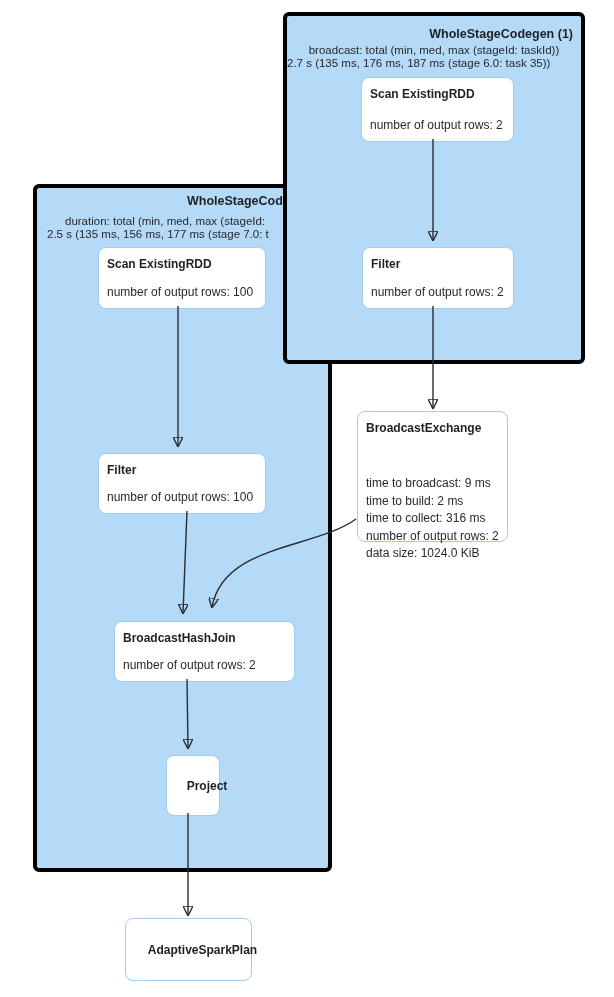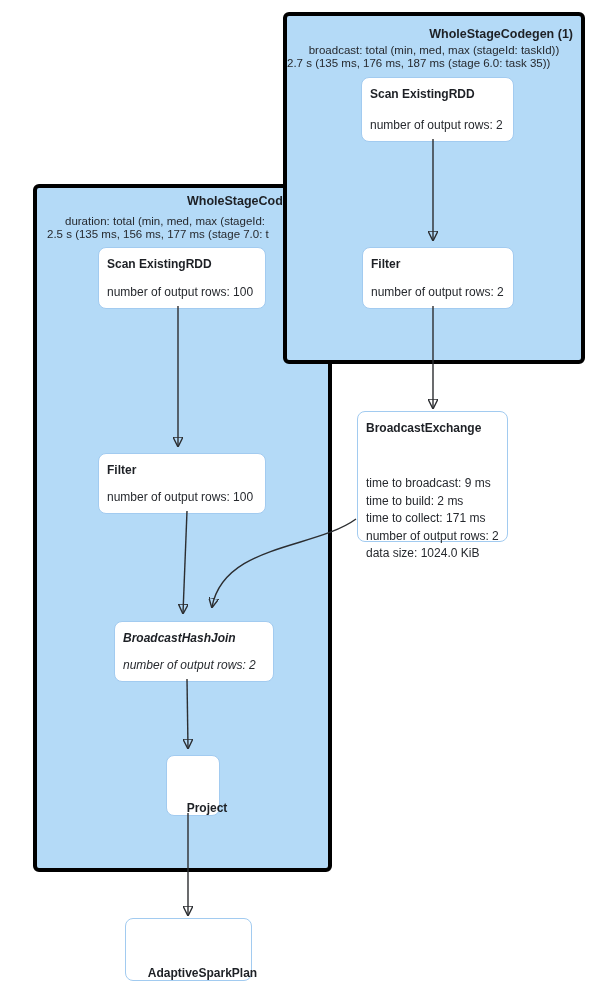--- a/index.html
+++ b/index.html
@@ -68,32 +68,32 @@
     right: 4px;
     bottom: 9px;
     white-space: nowrap;
     color: #26292e;
     margin-top: 23px;
   }
   .node-scan1   { left: 74px;  top: 61px;  width: 153px; height: 65px; }
   .node-filter1 { left: 75px;  top: 231px; width: 152px; height: 62px; }
   .node-scan2   { left: 61px;  top: 59px;  width: 168px; height: 62px; }
   .node-filter2 { left: 61px;  top: 265px; width: 168px; height: 61px; }
-  .node-bhj     { left: 77px;  top: 433px; width: 160px; height: 61px; font-style: italic; }
+  .node-bhj     { left: 77px;  top: 433px; width: 181px; height: 61px; }
   .node-project { left: 129px; top: 567px; width: 54px;  height: 61px; }
   .node-be      { left: 357px; top: 411px; width: 151px; height: 131px; z-index: 3; }
   .node-asp     { left: 125px; top: 918px; width: 127px; height: 63px; z-index: 3; }
   .node-be .node-metrics {
     top: 40px;
     bottom: auto;
     line-height: 17.6px;
   }
   .node-centered {
     display: flex;
-    align-items: flex-end;
+    align-items: center;
     justify-content: center;
     padding-left: 28px;
   }
   .node-centered .center-label {
     font-weight: 700;
     color: #1d2025;
     white-space: nowrap;
   }
   .edges {
     position: absolute;
@@ -152,21 +152,21 @@
       <div class="node-title">Filter</div>
       <div class="node-metrics">number of output rows: 2</div>
     </div>
   </div>
 
   <div class="node node-be">
     <div class="node-title">BroadcastExchange</div>
     <div class="node-metrics">
       <div>time to broadcast: 9 ms</div>
       <div>time to build: 2 ms</div>
-      <div>time to collect: 171 ms</div>
+      <div>time to collect: 316 ms</div>
       <div>number of output rows: 2</div>
       <div>data size: 1024.0 KiB</div>
     </div>
   </div>
 
   <div class="node node-asp node-centered">
     <div class="center-label">AdaptiveSparkPlan</div>
   </div>
 
   <svg class="edges" width="614" height="997" viewBox="0 0 614 997">

